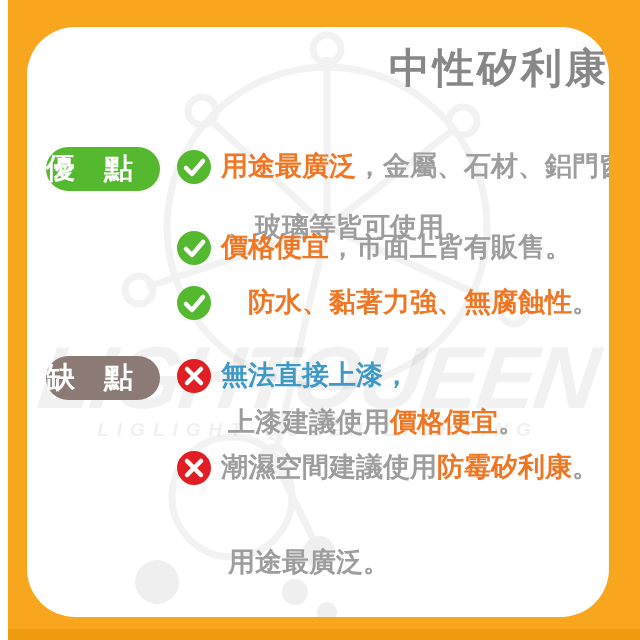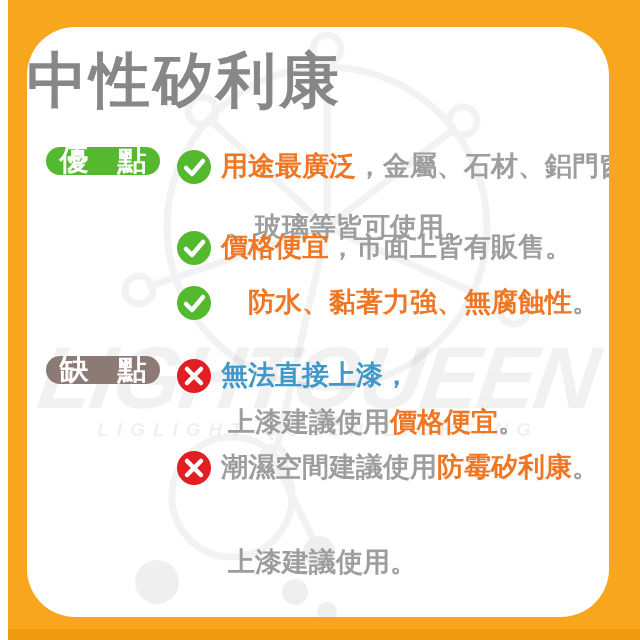--- a/index.html
+++ b/index.html
@@ -23,27 +23,27 @@
     font-size:88px;font-weight:900;font-style:italic;letter-spacing:-2px;
     color:rgba(60,60,60,0.07);transform:skewX(-8deg);white-space:nowrap;
   }
   .wm-small{
     left:0;top:392px;width:100%;text-align:center;
     font-size:19px;font-weight:700;font-style:italic;letter-spacing:8px;
     color:rgba(60,60,60,0.08);white-space:nowrap;
   }
   
   .title{
-    position:absolute;left:0;top:14px;width:100%;text-align:left;
-    font-size:60px;font-weight:bold;letter-spacing:3px;
+    position:absolute;left:0;top:14px;width:100%;text-align:right;
+    font-size:41px;font-weight:bold;letter-spacing:3px;
     color:var(--c-title_gray,#878787);white-space:nowrap;
   }
   .badge{
-    position:absolute;left:19px;width:114px;height:28px;border-radius:24px;
-    display:flex;align-items:center;justify-content:center;
+    position:absolute;left:19px;width:114px;height:44px;border-radius:24px;
+    display:flex;align-items:center;justify-content:flex-start;
     color:#fff;font-size:29px;font-weight:bold;white-space:nowrap;font-family:Liberation Mono, monospace;
   }
   .badge-pros{top:120px;background:var(--c-green,#54B92E);}
   .badge-cons{top:329px;background:var(--c-badge_brown,#8C7B74);}
   .row{
     position:absolute;left:149px;display:flex;align-items:flex-start;gap:9px;
     font-size:27px;font-weight:bold;line-height:36px;white-space:nowrap;
   }
   .row.indent{left:201px;}
   .icon{width:36px;height:36px;flex:0 0 36px;margin-top:1px;}
@@ -154,16 +154,16 @@
     <svg class="icon icon-con" viewBox="0 0 36 36">
       <circle cx="18" cy="18" r="17" fill="currentColor"></circle>
       <path d="M11 11 L25 25 M25 11 L11 25" stroke="#fff" stroke-width="4.5" stroke-linecap="round"></path>
     </svg>
     <div>
       <span class="t-gray">潮濕空間建議使用</span><span class="t-orange">防霉矽利康</span><span class="t-gray">。</span>
     </div>
   </div>
 
   <div class="row indent r-cons3b">
-    <span class="t-gray">上漆建議使用。</span>
+    <span class="t-gray">用途最廣泛。</span>
   </div>
 
 </div>
 
 </body></html>

